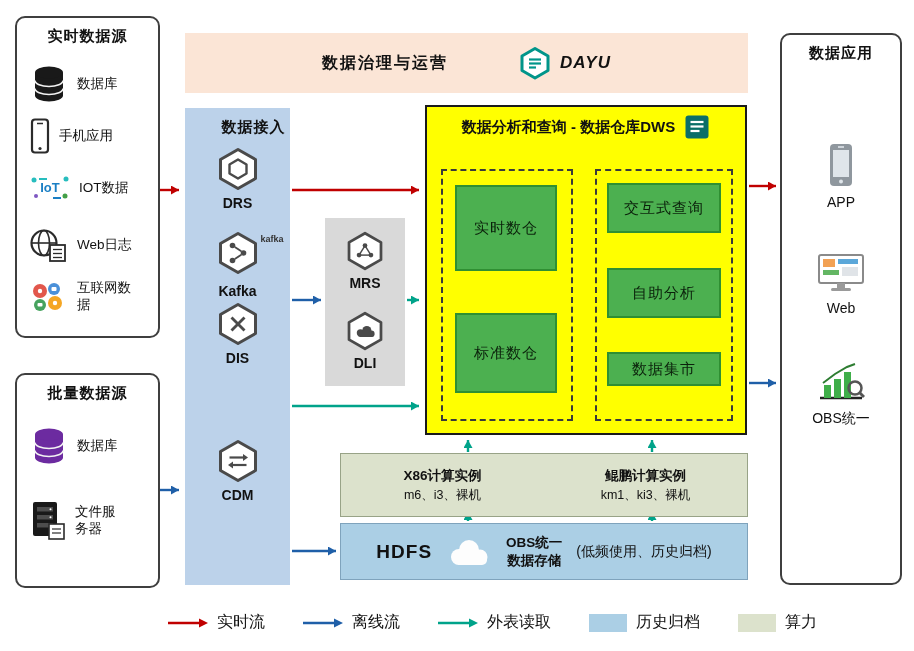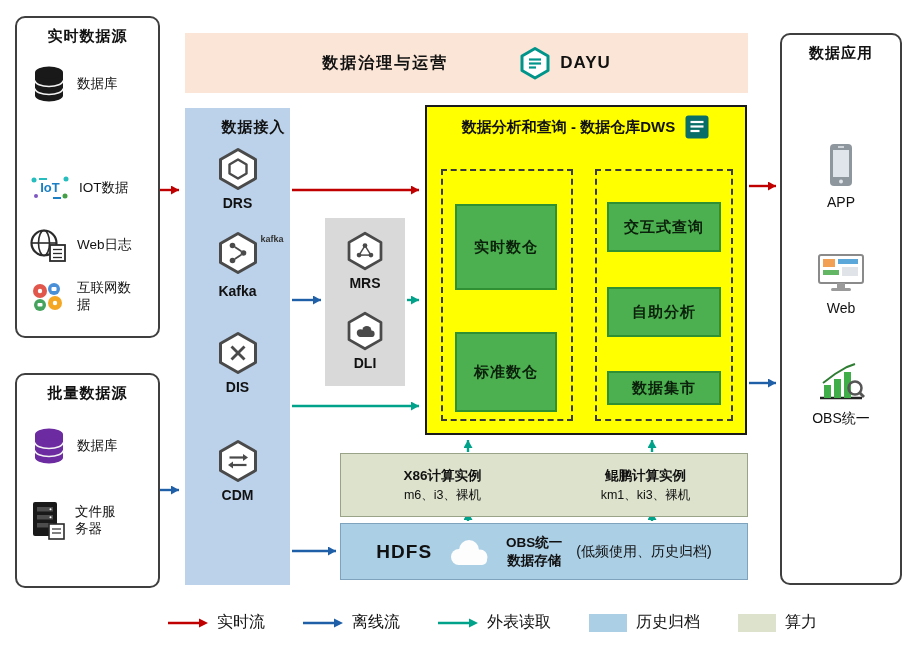--- a/index.html
+++ b/index.html
@@ -10,25 +10,25 @@
   .row{position:absolute;left:12px;right:6px;display:flex;align-items:center;gap:8px;}
   .row .lbl{font-size:13.5px;max-width:66px;line-height:1.25;}
   .col{position:absolute;box-sizing:border-box;}
   .col-title{font-weight:700;font-size:15px;text-align:center;padding-top:10px;letter-spacing:1px;margin-left:32px;}
   .svc{position:absolute;left:0;width:100%;display:flex;flex-direction:column;align-items:center;}
   .svc .name{font-weight:700;font-size:14px;margin-top:3px;}
   .kwrap{position:relative;}
   .kafka-badge{position:absolute;left:46px;top:4px;font-size:9px;font-weight:700;color:#333;white-space:nowrap;}
   .gov{position:absolute;box-sizing:border-box;display:flex;align-items:center;justify-content:center;gap:70px;}
   .gov-title{font-weight:700;font-size:16px;letter-spacing:2px;}
-  .dayu{display:flex;align-items:center;gap:8px;font-weight:700;font-size:17px;letter-spacing:1px;}
+  .dayu{display:flex;align-items:center;gap:8px;font-weight:700;font-size:17px;letter-spacing:1px;font-style:italic;}
   .dws{position:absolute;box-sizing:border-box;background:#FFFF00;border:2px solid #1a1a1a;}
   .dws-title{display:flex;align-items:center;justify-content:center;gap:9px;margin-top:7px;font-weight:700;font-size:15px;}
   .dashedbox{position:absolute;border:2px dashed #3a3a3a;box-sizing:border-box;}
-  .greenbox{position:absolute;background:#4CB050;border:2px solid #2F8F33;box-sizing:border-box;display:flex;align-items:center;justify-content:center;font-weight:700;font-size:15px;color:#0b210b;letter-spacing:1px;margin-top:19px;}
+  .greenbox{position:absolute;background:#4CB050;border:2px solid #2F8F33;box-sizing:border-box;display:flex;align-items:center;justify-content:center;font-weight:400;font-size:15px;color:#0b210b;letter-spacing:1px;}
   .inst{position:absolute;box-sizing:border-box;background:#DCE2CC;border:1px solid #98A387;display:flex;}
   .inst>div{flex:1;display:flex;flex-direction:column;align-items:center;justify-content:center;}
   .inst .t{font-weight:700;font-size:13.5px;}
   .inst .s{font-size:12.5px;margin-top:2px;}
   .hdfs{position:absolute;box-sizing:border-box;background:#ABCFE5;border:1px solid #7FA3BC;display:flex;align-items:center;justify-content:center;gap:14px;}
   .hdfs-name{font-weight:700;font-size:19px;letter-spacing:1px;}
   .obs{font-weight:700;font-size:13.5px;line-height:1.3;text-align:center;}
   .hdfs .note{font-size:14px;}
   .app-item{position:absolute;left:0;width:100%;display:flex;flex-direction:column;align-items:center;gap:7px;}
   .app-item .lbl{font-size:14px;}
@@ -81,20 +81,28 @@
     <div class="panel-title">实时数据源</div>
     <div class="row" style="top:45px">
       <svg width="40" height="42" viewBox="0 0 40 42">
         <path d="M6,9.5 v23 a14,6 0 0 0 28,0 v-23" fill="#191919"></path>
         <ellipse cx="20" cy="9.5" rx="14" ry="6" fill="#191919"></ellipse>
         <path d="M6,17.5 a14,6 0 0 0 28,0" stroke="#f2f2f2" stroke-width="1.6" fill="none"></path>
         <path d="M6,25.5 a14,6 0 0 0 28,0" stroke="#f2f2f2" stroke-width="1.6" fill="none"></path>
       </svg>
       <span class="lbl">数据库</span>
     </div>
+    <div class="row" style="top:100px">
+      <svg width="22" height="37" viewBox="0 0 22 37">
+        <rect x="3" y="1.5" width="16" height="33" rx="3" fill="#fff" stroke="#2b2b2b" stroke-width="2.2"></rect>
+        <line x1="8" y1="5.5" x2="14" y2="5.5" stroke="#2b2b2b" stroke-width="1.5"></line>
+        <circle cx="11" cy="30.5" r="1.6" fill="#2b2b2b"></circle>
+      </svg>
+      <span class="lbl">手机应用</span>
+    </div>
     <div class="row" style="top:155px">
       <svg width="42" height="30" viewBox="0 0 42 30">
         <circle cx="5" cy="7" r="2.5" fill="#27BDBE"></circle>
           <circle cx="37" cy="6" r="2.5" fill="#27BDBE"></circle>
         <circle cx="7" cy="23" r="2" fill="#7E57C2"></circle>
           <circle cx="36" cy="23" r="2.5" fill="#43A047"></circle>
         <line x1="10" y1="6" x2="18" y2="6" stroke="#27BDBE" stroke-width="2"></line>
         <line x1="24" y1="25" x2="32" y2="25" stroke="#1B7FC4" stroke-width="2"></line>
         <text x="21" y="19" text-anchor="middle" font-size="13" font-weight="bold" fill="#1B7FC4">IoT</text>
       </svg>
@@ -184,21 +192,21 @@
           <circle cx="17.5" cy="15.5" r="2.8" fill="#4a4a4a"></circle>
             <circle cx="17.5" cy="30.5" r="2.8" fill="#4a4a4a"></circle>
             <circle cx="28.5" cy="23" r="2.8" fill="#4a4a4a"></circle>
           <line x1="19.8" y1="17" x2="26.3" y2="21.3" stroke="#4a4a4a" stroke-width="1.8"></line>
           <line x1="19.8" y1="29" x2="26.3" y2="24.7" stroke="#4a4a4a" stroke-width="1.8"></line>
         </svg>
         <span class="kafka-badge">kafka</span>
       </div>
       <div class="name">Kafka</div>
     </div>
-    <div class="svc" style="top:222px">
+    <div class="svc" style="top:193px">
       <svg width="46" height="46" viewBox="0 0 46 46">
         <polygon points="23,3.5 40.5,13.5 40.5,32.5 23,42.5 5.5,32.5 5.5,13.5" fill="#fff" stroke="#4a4a4a" stroke-width="3" stroke-linejoin="round"></polygon>
         <line x1="16.5" y1="16.5" x2="29.5" y2="29.5" stroke="#4a4a4a" stroke-width="2.8"></line>
         <line x1="29.5" y1="16.5" x2="16.5" y2="29.5" stroke="#4a4a4a" stroke-width="2.8"></line>
       </svg>
       <div class="name">DIS</div>
     </div>
     <div class="svc" style="top:330px">
       <svg width="46" height="46" viewBox="0 0 46 46">
         <polygon points="23,3.5 40.5,13.5 40.5,32.5 23,42.5 5.5,32.5 5.5,13.5" fill="#fff" stroke="#4a4a4a" stroke-width="3" stroke-linejoin="round"></polygon>

